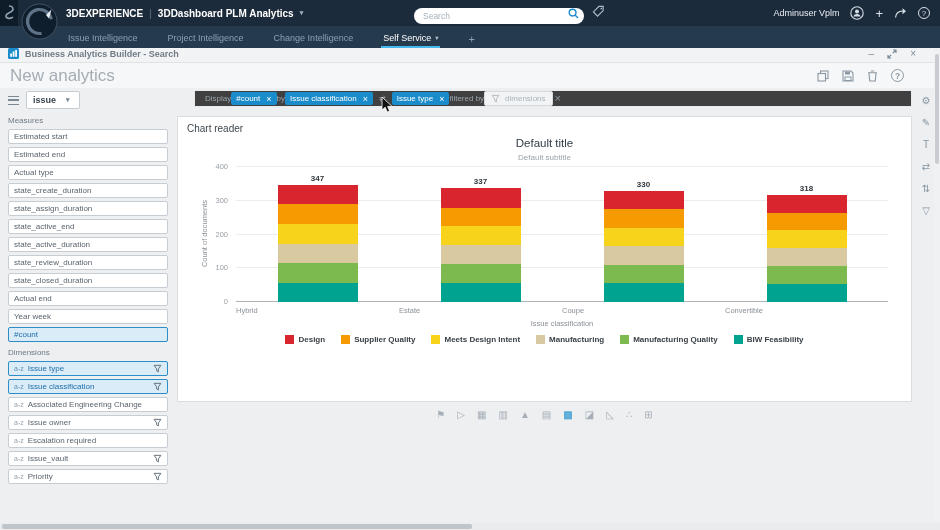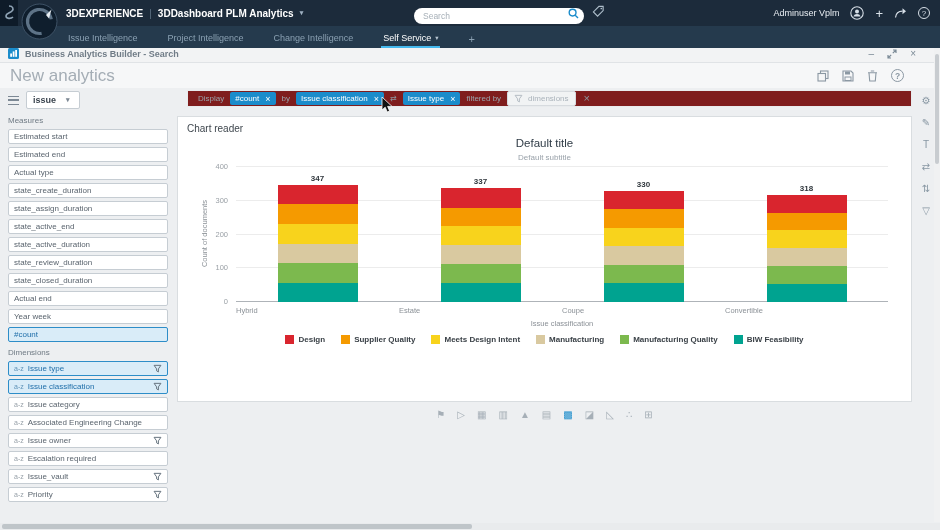--- a/index.html
+++ b/index.html
@@ -54,21 +54,21 @@
   .chev2{font-size:7px;color:#7c8894}
   .grouplabel{font-size:8px;color:#6f7a84;margin:6px 0 4px}
   .litem{background:#fff;border:1px solid #c6cdd3;border-radius:2px;height:15px;margin-bottom:3px;display:flex;align-items:center;padding:0 5px;font-size:8px;color:#5a646e;cursor:pointer;white-space:nowrap;overflow:hidden}
   .litem.sel{background:#d9ecf8;border-color:#2d8dc8;color:#1f6ea9}
   .az{font-size:7px;color:#98a1a9;margin-right:4px;flex:none}
   .litem.sel .az{color:#5f93b8}
   .fic{margin-left:auto;display:flex;flex:none}
 
   
   .mainpanel{position:absolute;left:177px;top:88px;width:735px;bottom:0}
-  .displaybar{position:absolute;top:2px;left:10px;right:0;height:17px;display:flex;align-items:center;gap:6px;padding:0 10px;background:#7f1d1d;border:1px solid #e8ebed}
+  .displaybar{position:absolute;top:2px;left:17px;right:0;height:17px;display:flex;align-items:center;gap:0;padding:0 10px;background:#404040;border:1px solid #e8ebed}
   .dlabel{font-size:8px;color:#9aa4ac;flex:none}
   .chip{background:#1b8ccb;color:#fff;font-size:8px;border-radius:2px;padding:2px 5px;display:inline-flex;align-items:center;gap:6px;cursor:pointer;white-space:nowrap}
   .chip .x{font-size:9px;line-height:6px;cursor:pointer}
   .bychips{display:inline-flex;align-items:center;gap:6px}
   .midicon{color:#8d979f;font-size:8px;cursor:pointer}
   .ghostchip{background:#f1f3f4;border:1px solid #d7dbdf;color:#aab3bb;font-size:8px;border-radius:2px;padding:2px 6px;display:inline-flex;gap:5px;align-items:center;cursor:pointer}
   .clearx{color:#8d979f;font-size:11px;margin-left:2px;cursor:pointer;line-height:1}
 
   .chartcard{position:absolute;top:28px;left:0;right:0;height:286px;background:#fff;border:1px solid #d9dde0}
   .creader{position:absolute;top:6px;left:9px;font-size:10px;color:#3f474e}
@@ -291,24 +291,20 @@
           </span>
         </div>
         <div class="litem dim sel">
           <span class="az">a-z</span>
           <span>Issue classification</span>
           <span class="fic">
             <svg width="9" height="9" viewBox="0 0 10 10">
               <path d="M1.2 1.5h7.6L6 5.4V8.8L4 7.6V5.4Z" fill="none" stroke="#65727d" stroke-width="1.1"></path>
             </svg>
           </span>
-        </div>
-        <div class="litem dim">
-          <span class="az">a-z</span>
-          <span>Issue category</span>
         </div>
         <div class="litem dim">
           <span class="az">a-z</span>
           <span>Associated Engineering Change</span>
         </div>
         <div class="litem dim">
           <span class="az">a-z</span>
           <span>Issue owner</span>
           <span class="fic">
             <svg width="9" height="9" viewBox="0 0 10 10">

